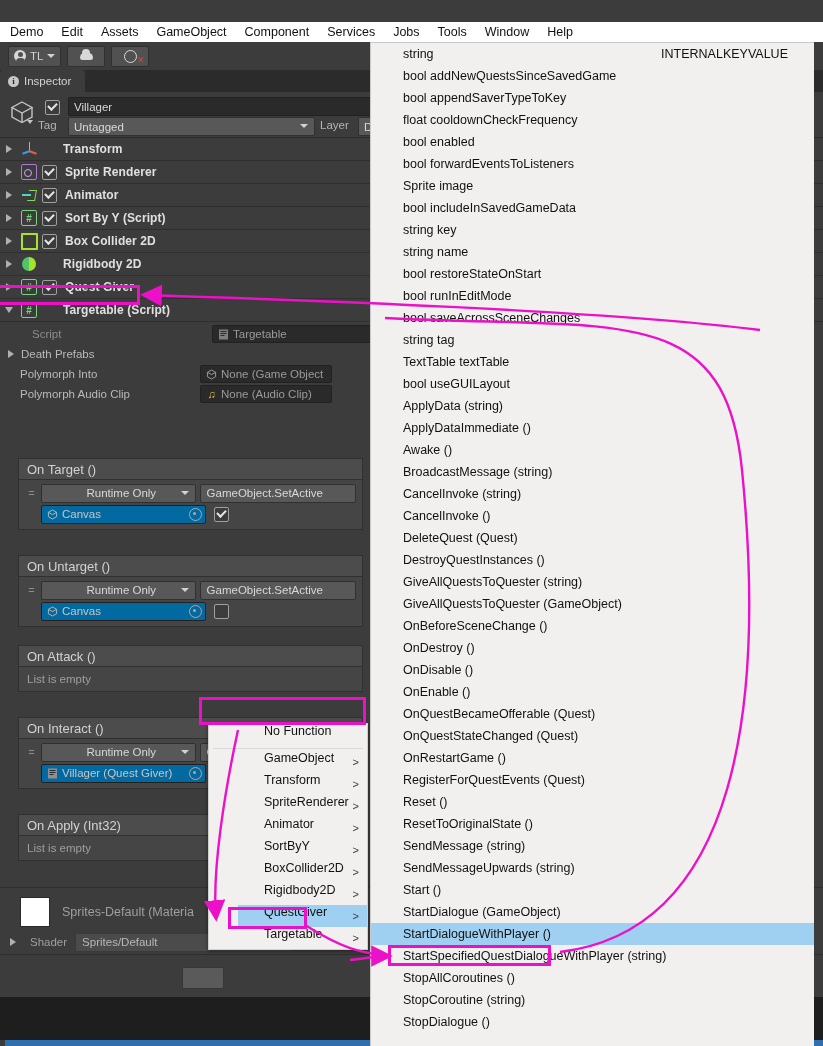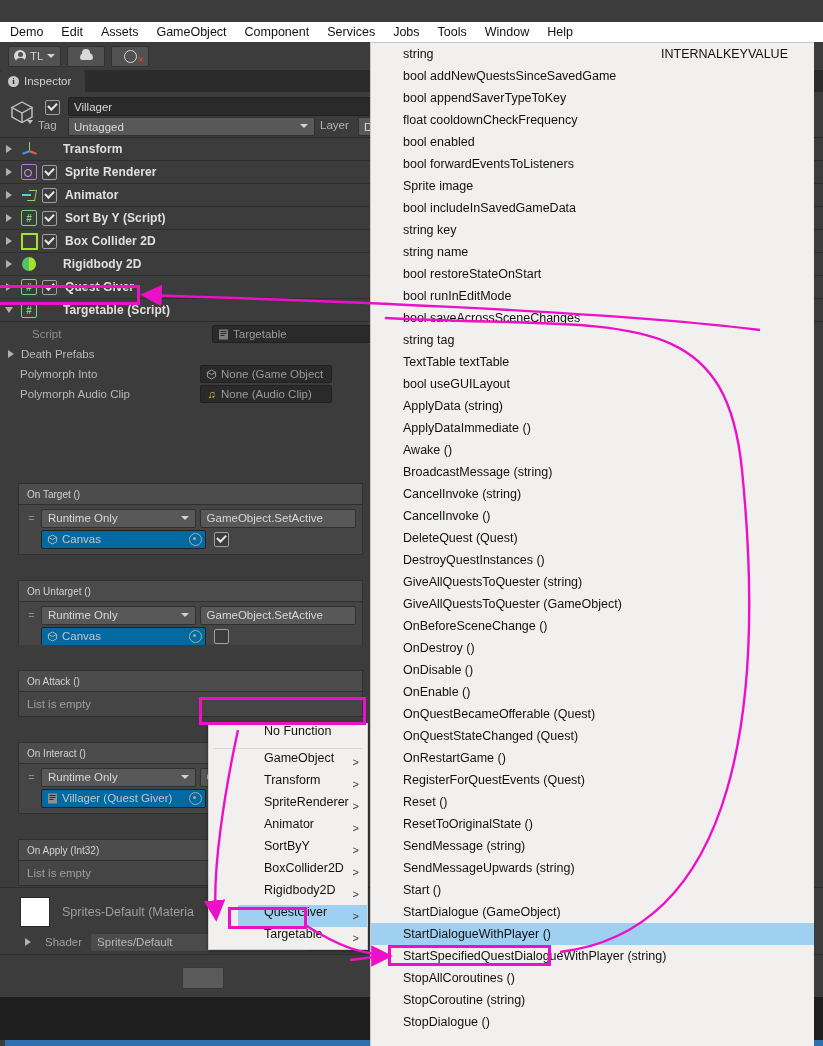--- a/index.html
+++ b/index.html
@@ -158,34 +158,34 @@
   .objfield{
     height:16px;background:#2a2a2a;border:1px solid #212121;border-radius:2px;
     color:#9a9a9a;font-size:11.5px;display:flex;align-items:center;gap:4px;padding-left:5px;
   }
   .miniico{width:11px;height:11px;flex:0 0 auto;}
 
   
   .evtblock{position:absolute;background:#3c3c3c;}
   .evthdr{
     height:20px;background:#4c4c4c;border:1px solid #303030;border-bottom:none;
-    display:flex;align-items:center;padding-left:8px;color:#d2d2d2;font-size:10px;margin-top:25px;
+    display:flex;align-items:center;padding-left:8px;color:#d2d2d2;font-size:13px;
   }
   .evtbody{
     background:#454545;border:1px solid #303030;padding:4px 6px 6px 6px;
   }
   .evtempty{
     background:#454545;border:1px solid #303030;height:24px;display:flex;align-items:center;
     padding-left:8px;color:#9f9f9f;font-size:11.5px;
   }
   .evtrow{display:flex;align-items:center;gap:4px;height:18px;}
   .grip{width:12px;color:#8d8d8d;font-size:11px;text-align:center;flex:0 0 auto;letter-spacing:-1px;}
   .ddown{
     height:17px;background:#585858;border:1px solid #303030;border-radius:2px;
-    color:#d8d8d8;font-size:11.5px;display:flex;align-items:center;padding-left:6px;position:relative;
+    color:#d8d8d8;font-size:11.5px;display:flex;align-items:center;padding-left:6px;position:relative;justify-content:center;
   }
   .ddown .caretd{position:absolute;right:6px;top:6px;}
   .fnfield{
     height:17px;background:#585858;border:1px solid #303030;border-radius:2px;
     color:#d8d8d8;font-size:11.5px;display:flex;align-items:center;padding-left:6px;
   }
   .objpick{
     height:17px;background:#0369a1;border:1px solid #212121;border-radius:2px;
     color:#c6c6c6;font-size:11.5px;display:flex;align-items:center;gap:4px;padding-left:5px;position:relative;
   }
@@ -536,21 +536,21 @@
         <div class="evthdr">On Apply (Int32)</div>
         <div class="evtempty">List is empty</div>
       </div>
 
       <div class="hr" style="position:absolute;left:0;top:795px;width:823px;"></div>
       <div class="matblock" style="top:805px;">
         <div style="display:flex;align-items:center;gap:12px;padding-left:20px;">
           <div class="matsq"></div>
           <div class="mattitle">Sprites-Default (Materia</div>
         </div>
-        <div style="display:flex;align-items:center;gap:8px;padding-left:19px;margin-top:4px;">
+        <div style="display:flex;align-items:center;gap:8px;padding-left:4px;margin-top:4px;">
           <span class="foldarrow">
               <i></i>
             </span>
           <span class="shaderlbl">Shader</span>
           <span class="shaderval" style="width:210px">Sprites/Default</span>
         </div>
       </div>
       <div class="hr" style="position:absolute;left:0;top:862px;width:823px;"></div>
       <div class="greybtn" style="position:absolute;left:182px;top:875px;width:40px;height:20px;"></div>
 

